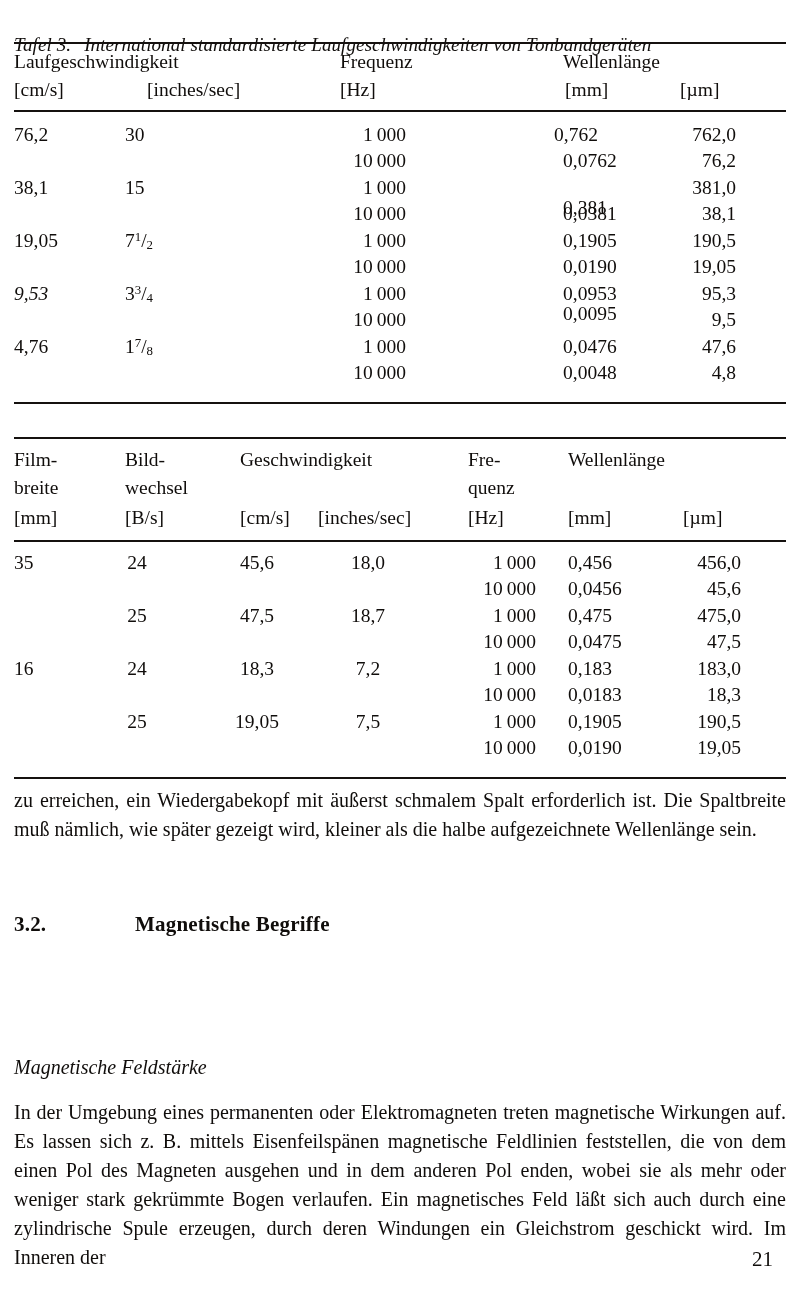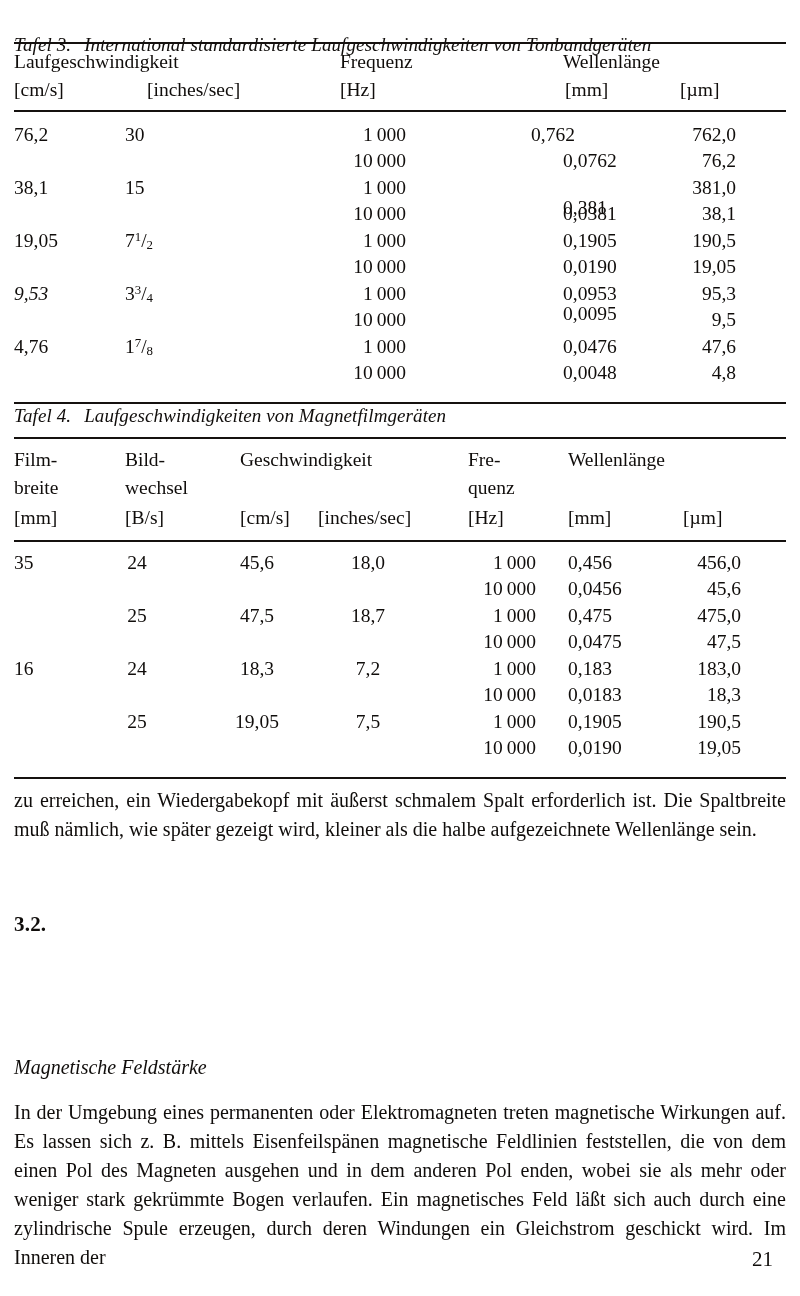--- a/index.html
+++ b/index.html
@@ -121,21 +121,21 @@
     <div class="cell hdr" style="left:565px; top:80px;">[mm]</div>
     <div class="cell hdr" style="left:680px; top:80px;">[µm]</div>
   </div>
 
   <div class="rule" style="top:110px;"></div>
 
   <div id="t3-body">
       <div class="cell" style="left: 14px; top: 125px;">76,2</div>
       <div class="cell" style="left: 125px; top: 125px;">30</div>
       <div class="cell rgt" style="left: 300px; width: 106px; top: 125px;">1<span class="thin-sp"></span>000</div>
-      <div class="cell" style="left: 531px; top: 125px;">0,762</div>
+      <div class="cell" style="left: 554px; top: 125px;">0,762</div>
       <div class="cell rgt" style="left: 640px; width: 96px; top: 125px;">762,0</div>
       <div class="cell rgt" style="left: 300px; width: 106px; top: 151px;">10<span class="thin-sp"></span>000</div>
       <div class="cell" style="left: 563px; top: 151px;">0,0762</div>
       <div class="cell rgt" style="left: 640px; width: 96px; top: 151px;">76,2</div>
       <div class="cell" style="left: 14px; top: 178px;">38,1</div>
       <div class="cell" style="left: 125px; top: 178px;">15</div>
       <div class="cell rgt" style="left: 300px; width: 106px; top: 178px;">1<span class="thin-sp"></span>000</div>
       <div class="cell" style="left: 563px; top: 178px; margin-top: 20px;">0,381</div>
       <div class="cell rgt" style="left: 640px; width: 96px; top: 178px; text-align: right;">381,0</div>
       <div class="cell rgt" style="left: 300px; width: 106px; top: 204px;">10<span class="thin-sp"></span>000</div>
@@ -161,23 +161,20 @@
       <div class="cell" style="left: 125px; top: 337px;"><span class="frac">1<sup>7</sup><span class="sl">/</span><sub>8</sub></span></div>
       <div class="cell rgt" style="left: 300px; width: 106px; top: 337px;">1<span class="thin-sp"></span>000</div>
       <div class="cell" style="left: 563px; top: 337px;">0,0476</div>
       <div class="cell rgt" style="left: 640px; width: 96px; top: 337px;">47,6</div>
       <div class="cell rgt" style="left: 300px; width: 106px; top: 363px;">10<span class="thin-sp"></span>000</div>
       <div class="cell" style="left: 563px; top: 363px;">0,0048</div>
       <div class="cell rgt" style="left: 640px; width: 96px; top: 363px;">4,8</div>
       <div class="rule" style="top: 402px;"></div>
     </div>
 
-  <div class="caption" style="left:14px; top:405px;">
-    <span class="num">Tafel 4.</span><span class="sp"></span><span>Laufgeschwindigkeiten von  Magnetfilmgeräten</span>
-  </div>
 
   <div class="rule" style="top:437px;"></div>
 
   <div class="tbl">
     <div class="cell hdr" style="left:14px;  top:450px;">Film-</div>
     <div class="cell hdr" style="left:14px;  top:478px;">breite</div>
     <div class="cell hdr" style="left:125px; top:450px;">Bild-</div>
     <div class="cell hdr" style="left:125px; top:478px;">wechsel</div>
     <div class="cell hdr" style="left:240px; top:450px;">Geschwindigkeit</div>
     <div class="cell hdr" style="left:468px; top:450px;">Fre-</div>
@@ -233,20 +230,21 @@
       <div class="cell rgt" style="left: 645px; width: 96px; top: 712px;">190,5</div>
       <div class="cell rgt" style="left: 430px; width: 106px; top: 738px;">10<span class="thin-sp"></span>000</div>
       <div class="cell" style="left: 568px; top: 738px;">0,0190</div>
       <div class="cell rgt" style="left: 645px; width: 96px; top: 738px;">19,05</div>
       <div class="rule" style="top: 777px;"></div>
     </div>
 
   <div class="para" style="top:786px;">zu erreichen, ein Wiedergabekopf mit äußerst schmalem Spalt erforderlich ist. Die Spaltbreite muß nämlich, wie später gezeigt wird, kleiner als die halbe aufgezeichnete Wellenlänge sein.</div>
 
   <div class="sec-head" style="left:14px; top:912px;">3.2.</div>
+  <div class="sec-head" style="left:135px; top:912px;">Magnetische Begriffe</div>
 
 
   <div class="sub-head" style="top:1056px;">Magnetische Feldstärke</div>
 
   <div class="para" style="top:1098px;">In der Umgebung eines permanenten oder Elektromagneten treten magnetische Wirkungen auf. Es lassen sich z. B. mittels Eisenfeilspänen magnetische Feldlinien feststellen, die von dem einen Pol des Magneten ausgehen und in dem anderen Pol enden, wobei sie als mehr oder weniger stark gekrümmte Bogen verlaufen. Ein magnetisches Feld läßt sich auch durch eine zylindrische Spule erzeugen, durch deren Windungen ein Gleichstrom geschickt wird. Im Inneren der</div>
 
   <div class="folio" style="left:752px; top:1247px;">21</div>
 
 </div>
 

